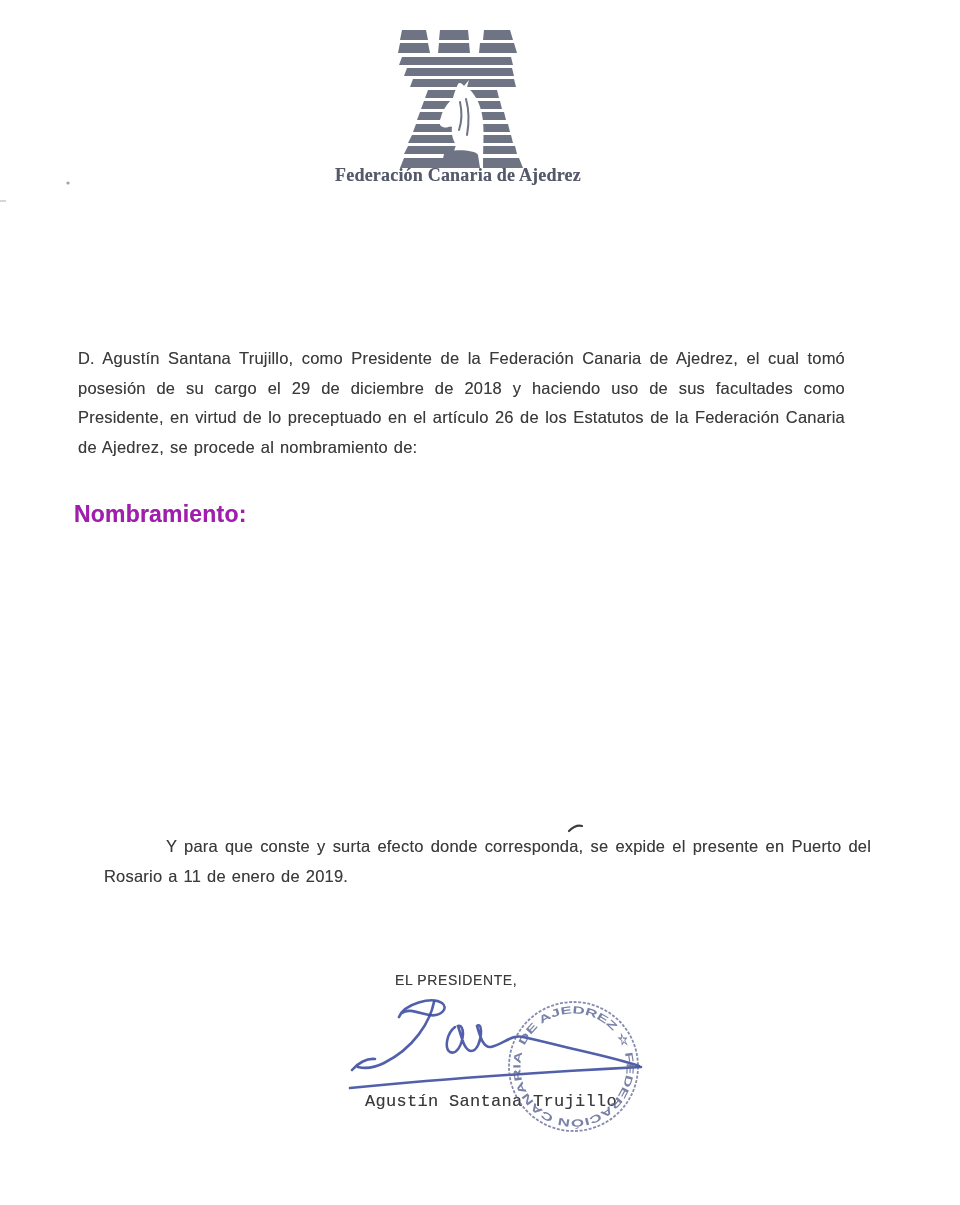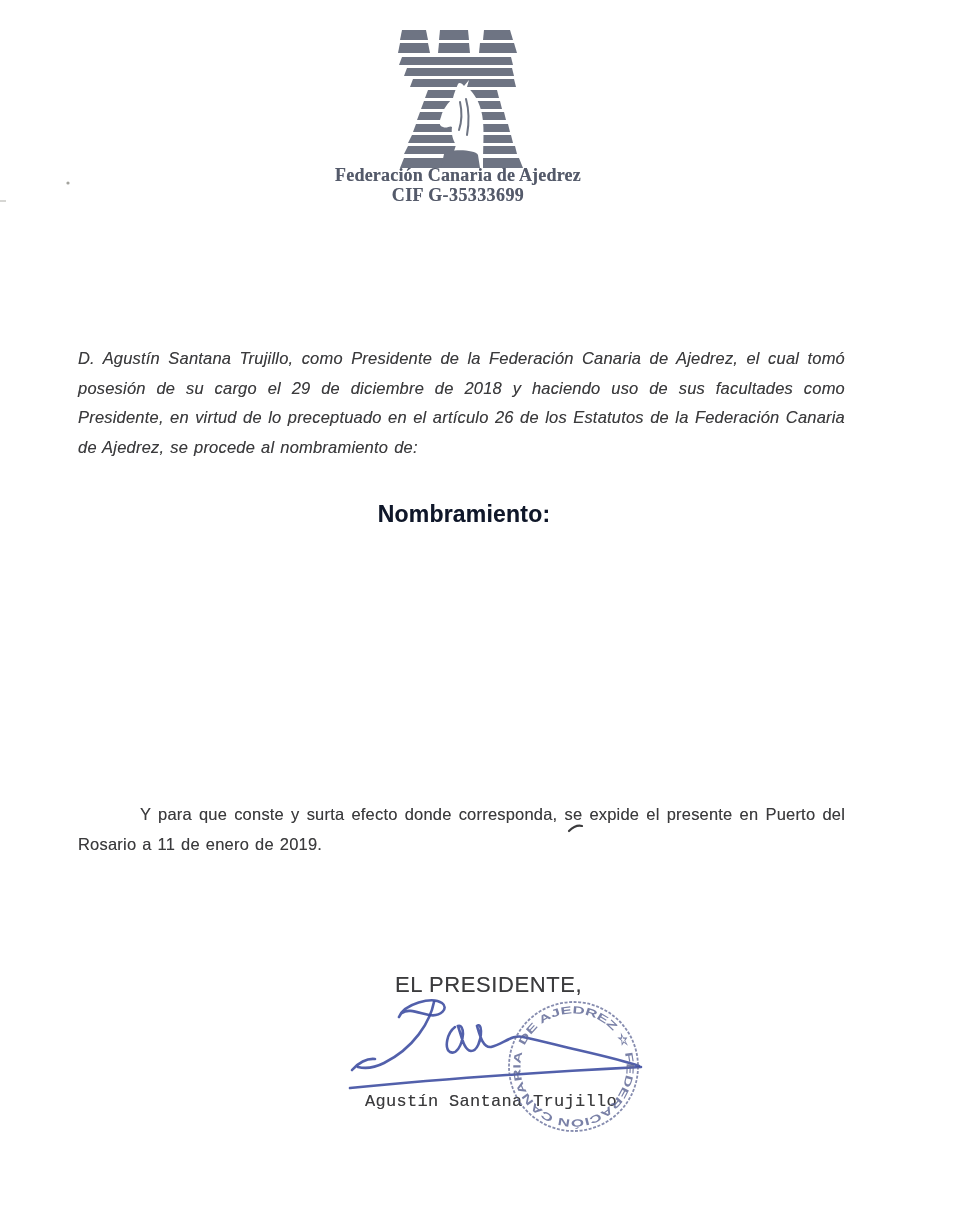--- a/index.html
+++ b/index.html
@@ -20,32 +20,32 @@
     color:#545a6a;letter-spacing:.4px;text-shadow:0 0 .5px rgba(84,90,106,.55);
   }
   
   .para{
     position:absolute;left:78px;width:767px;
     font-size:16.5px;line-height:29.5px;text-align:justify;
     letter-spacing:.2px;word-spacing:1.2px;
     text-shadow:0 0 .45px rgba(59,59,61,.5);
   }
   .para.indent{text-indent:62px;}
-  .p-intro{top:344px;font-style:italic;}
+  .p-intro{top:344px;}
   .p-appoint{top:597px;}
   .p-backgr{top:728px;}
-  .p-close{top:800px;}
+  .p-close{top:832px;margin-left:26px;}
   .section-heading{
-    position:absolute;left:84px;top:501px;width:760px;text-align:center;
-    font-size:23px;font-weight:700;color:#0f172a;letter-spacing:.2px;
+    position:absolute;left:74px;top:501px;width:760px;text-align:left;
+    font-size:23px;font-weight:700;color:#a21caf;letter-spacing:.2px;
     text-shadow:0 0 .5px rgba(64,65,68,.5);
   }
   
   .president-title{
-    position:absolute;left:395px;top:972px;font-size:22px;letter-spacing:.6px;
+    position:absolute;left:395px;top:972px;font-size:14px;letter-spacing:.6px;
     text-shadow:0 0 .45px rgba(59,59,61,.5);
   }
   .signer-name{
     position:absolute;left:365px;top:1092px;font-size:17px;letter-spacing:.3px;
     text-shadow:0 0 .45px rgba(59,59,61,.5);
     font-family:Liberation Mono, monospace;
   }
   .ink-overlay{position:absolute;left:0;top:0;width:960px;height:1205px;pointer-events:none;}
 </style>
 </head>
@@ -78,21 +78,20 @@
     </g>
     <g>
       <path fill="#ffffff" d="M63 56 C61 61 59 65 58 70 C53 75 48 81 46 89 C44 94 44 98 48 99 C52 101 55 97 57 99 C56 106 58 112 61 117 C59 123 57 129 57 134 L57 141 L88 141 L88 134 C88 114 90 96 86 82 C83 70 76 62 72 59 L74 52 L69 58 C67 55 64 54 63 56 Z"></path>
       <path fill="none" stroke="#6e7483" stroke-width="2" stroke-linecap="round" d="M65 74 C67 83 67 93 64 102"></path>
       <path fill="none" stroke="#6e7483" stroke-width="2" stroke-linecap="round" d="M71 71 C74 82 74 96 72 107"></path>
       <path fill="#6e7483" d="M49 126 C52 121 80 121 83 127 L85 140 L46 140 Z"></path>
     </g>
   </svg>
 
   <div class="org-name">Federación Canaria de Ajedrez</div>
-  <div class="org-cif">CIF G-35333699</div>
 
   <div class="para p-intro">D. Agustín Santana Trujillo, como Presidente de la Federación Canaria de Ajedrez, el cual tomó posesión de su cargo el 29 de diciembre de 2018 y haciendo uso de sus facultades como Presidente, en virtud de lo preceptuado en el artículo 26 de los Estatutos de la Federación Canaria de Ajedrez, se procede al nombramiento de:</div>
   <div class="section-heading">Nombramiento:</div>
   <div class="para indent p-close">Y para que conste y surta efecto donde corresponda, se expide el presente en Puerto del Rosario a 11 de enero de 2019.</div>
 
   <div class="president-title">EL PRESIDENTE,</div>
   <div class="signer-name">Agustín Santana Trujillo</div>
 
   <svg class="ink-overlay" viewBox="0 0 960 1205" aria-hidden="true">
 

